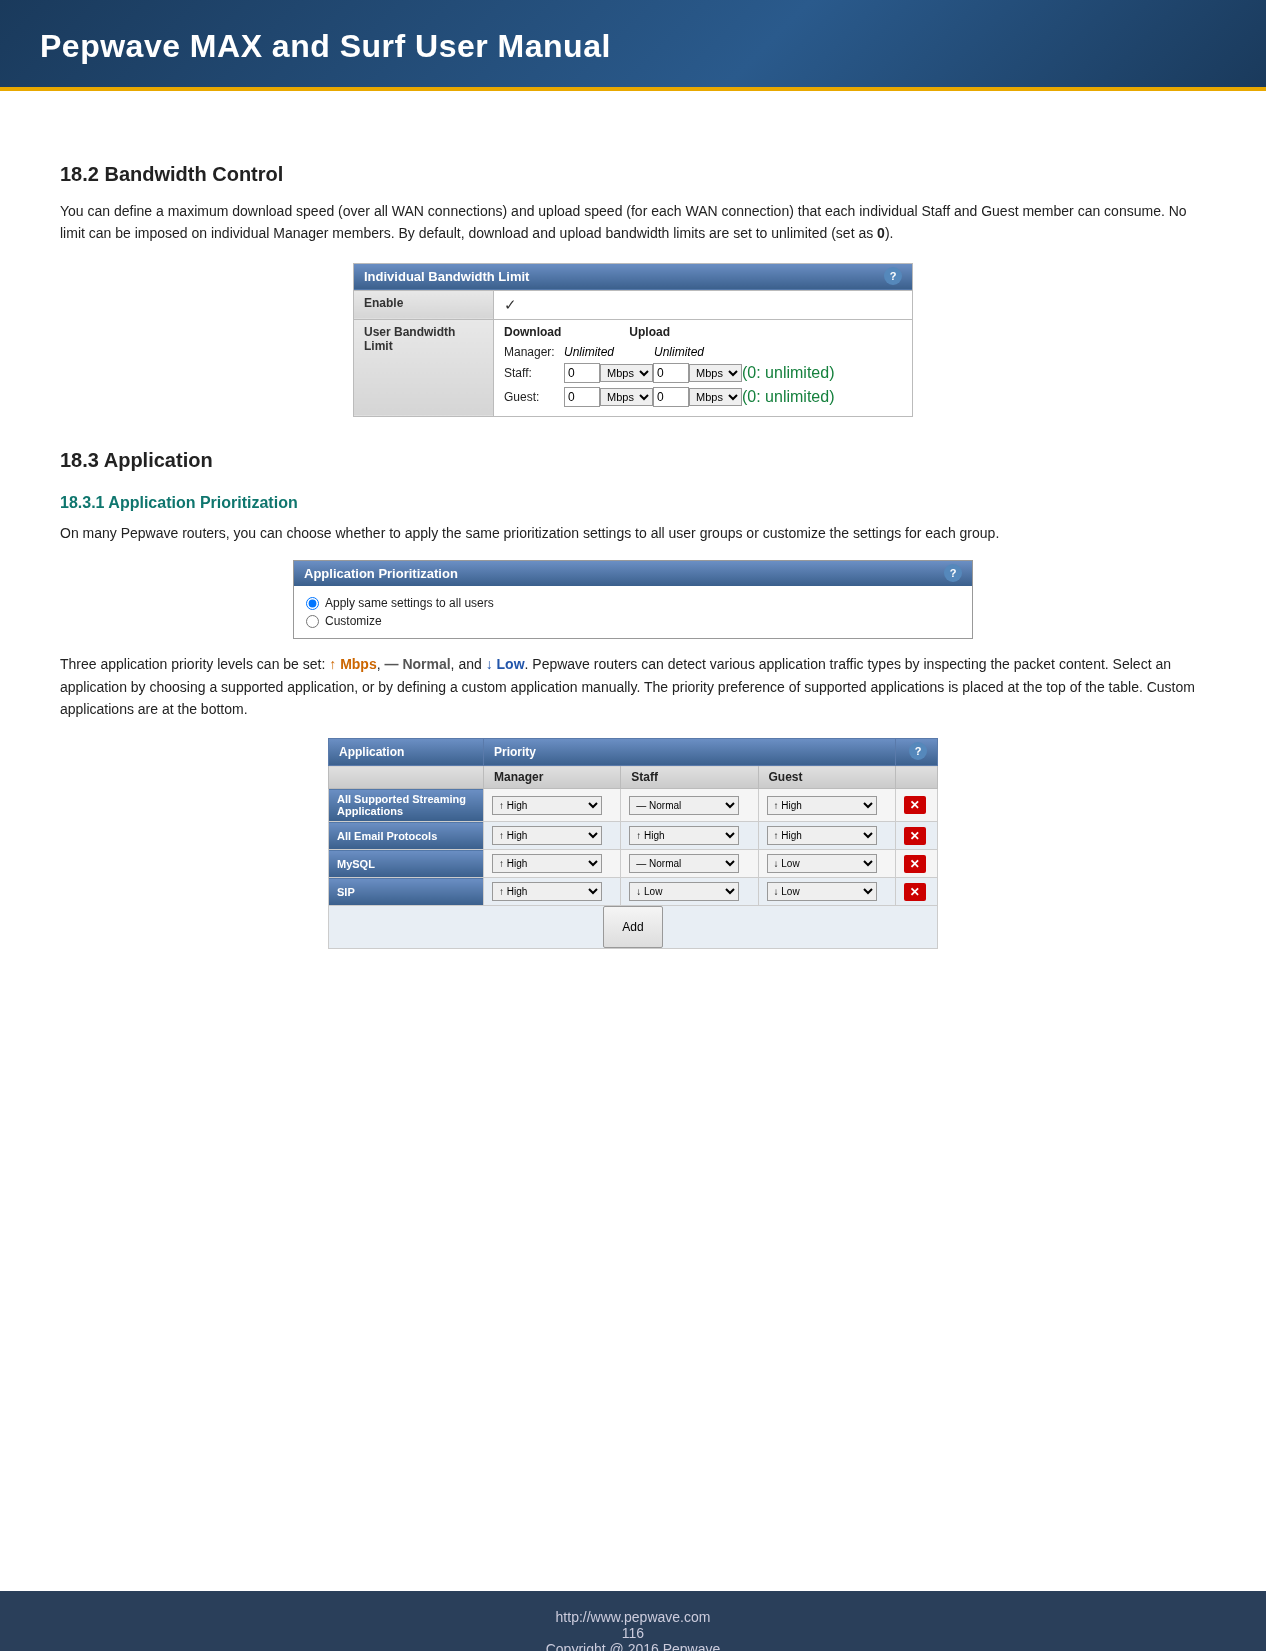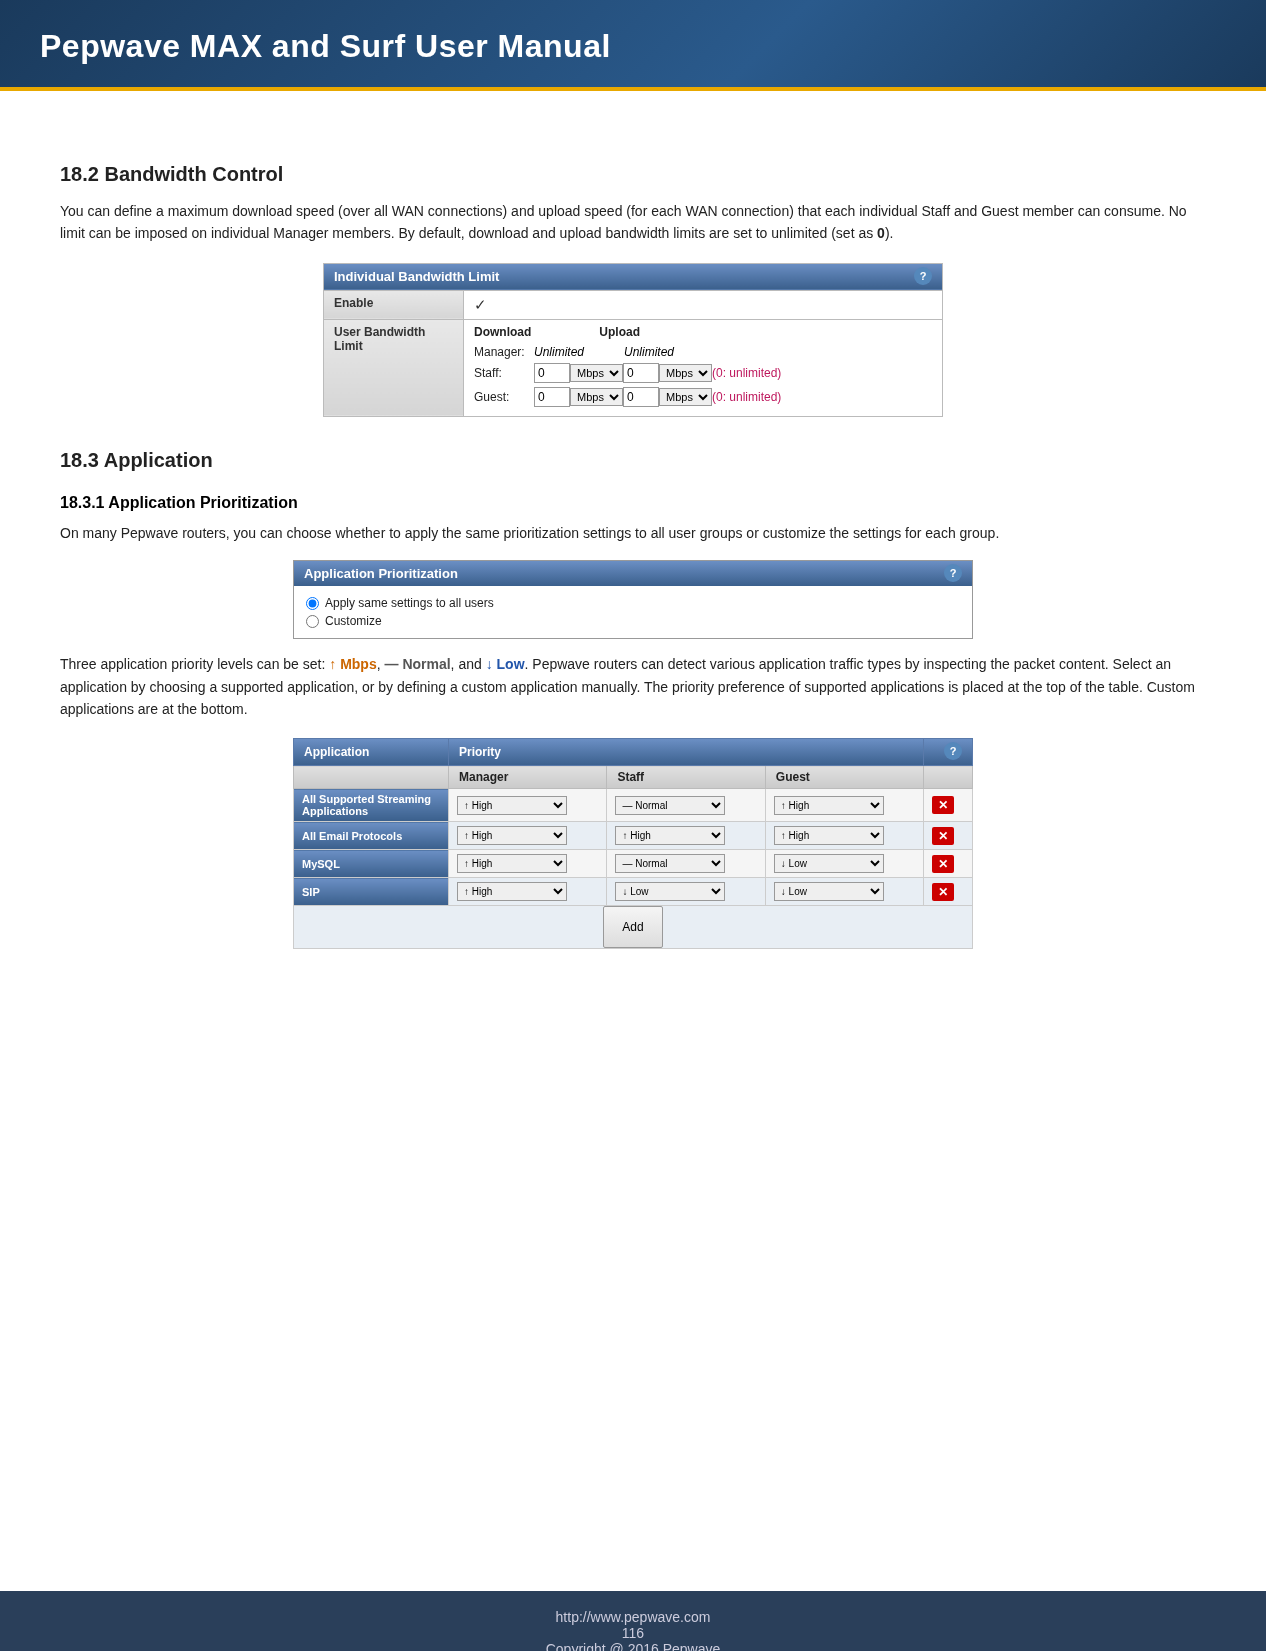--- a/index.html
+++ b/index.html
@@ -37,40 +37,40 @@
     .section-title {
       font-size: 20px;
       font-weight: bold;
       color: #222;
       margin-bottom: 14px;
       margin-top: 0;
     }
     .subsection-title {
       font-size: 16px;
       font-weight: bold;
-      color: #000000;
+      color: #0f766e;
       margin-bottom: 10px;
     }
     .section-gap { margin-top: 32px; }
     .subsection-gap { margin-top: 22px; }
 
     
     .body-text {
       font-size: 14px;
       color: #222;
       line-height: 1.6;
       margin-bottom: 16px;
     }
     .body-text strong { font-weight: bold; }
 
     
     .ui-table {
       border: 1px solid #999;
       border-collapse: collapse;
-      width: 620px;
+      width: 560px;
       margin: 18px auto 18px auto;
       font-size: 13px;
     }
     .ui-table-header {
       background: linear-gradient(to bottom, #6b8fc4, #3a5f8c);
       color: #fff;
       font-weight: bold;
       padding: 5px 10px;
       font-size: 13px;
     }
@@ -119,29 +119,29 @@
       border: 1px solid #999;
       font-size: 11px;
       padding: 1px 2px;
     }
     .bw-row .unlimited-text {
       font-size: 12px;
       color: #000000;
       font-style: italic;
     }
     .bw-row .note {
-      font-size: 12px;
-      color: #be185d;
+      font-size: 16px;
+      color: #15803d;
     }
 
     
     .app-table {
       border: 1px solid #999;
       border-collapse: collapse;
-      width: 680px;
+      width: 610px;
       margin: 18px auto 18px auto;
       font-size: 12px;
     }
     .app-table .tbl-header-row {
       background: linear-gradient(to bottom, #6b8fc4, #3a5f8c);
     }
     .app-table .tbl-header-row td {
       color: #fff;
       font-weight: bold;
       padding: 5px 10px;

